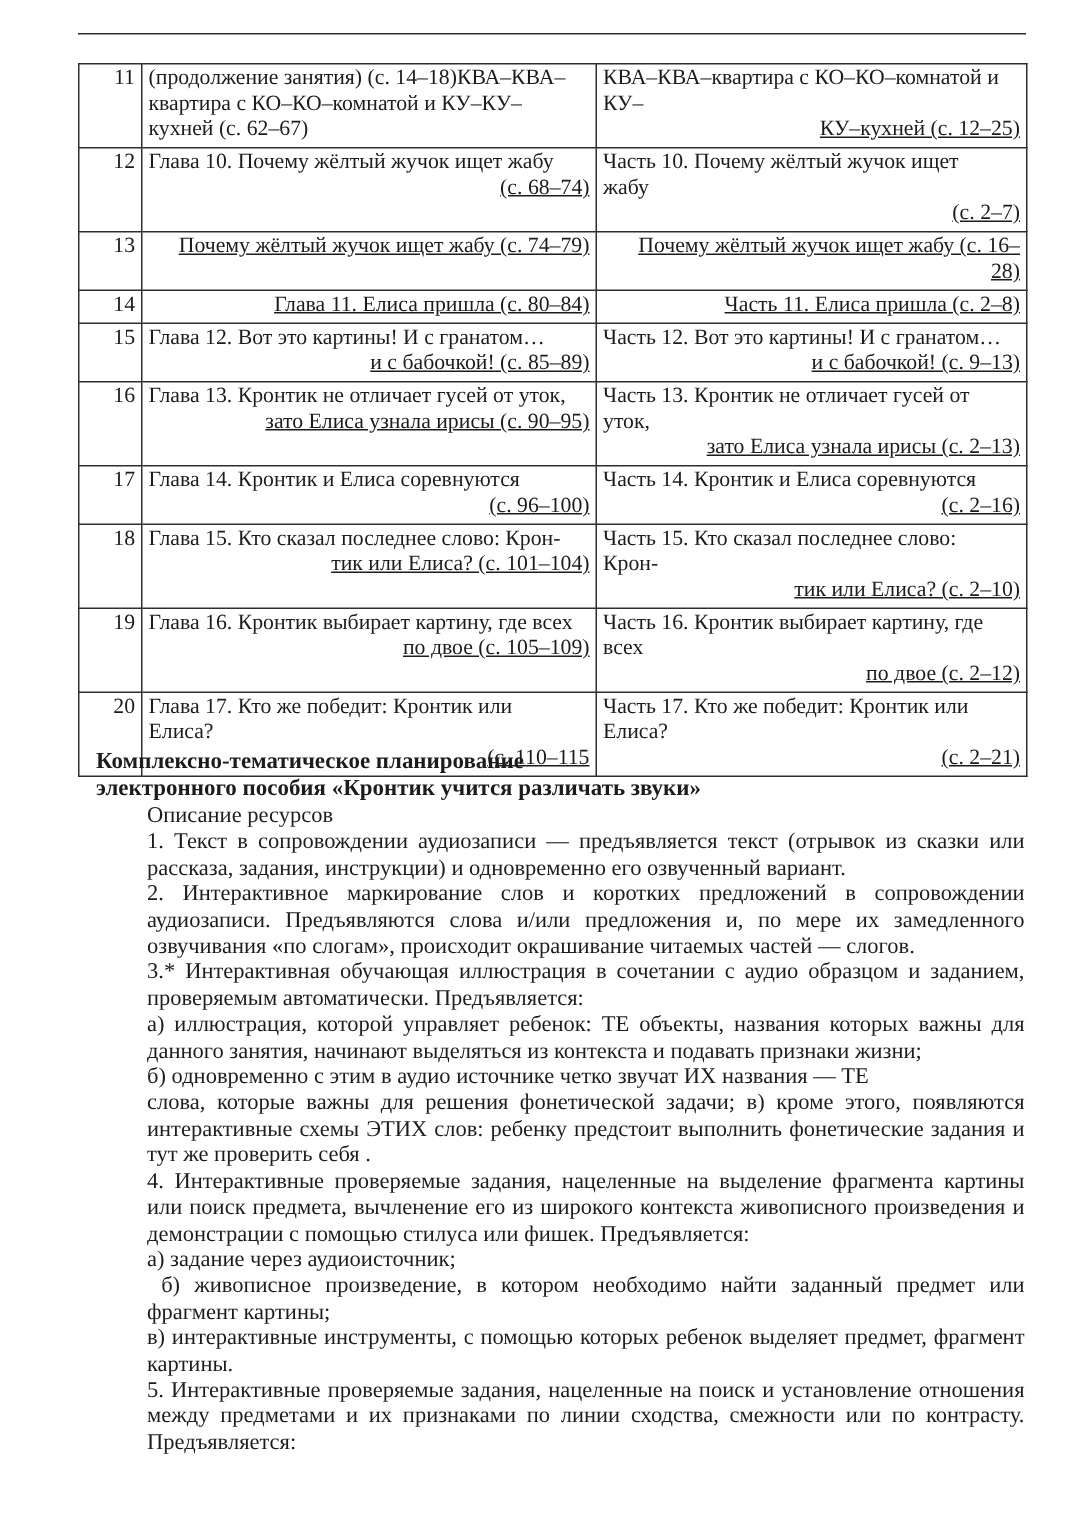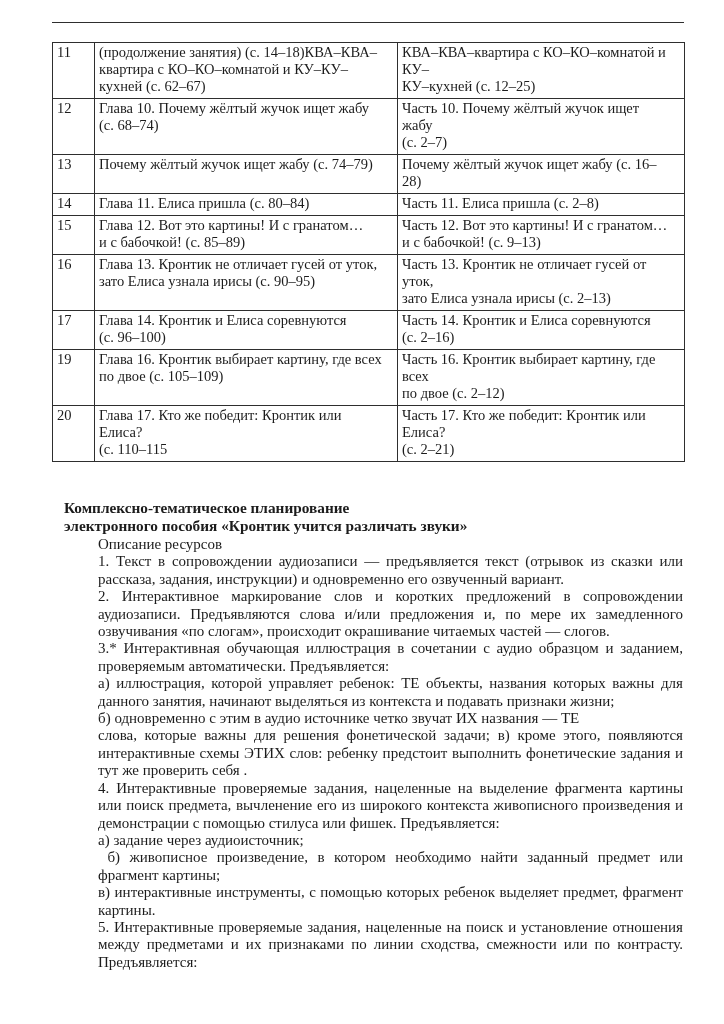--- a/index.html
+++ b/index.html
@@ -27,24 +27,24 @@
     border-collapse: collapse;
     table-layout: fixed;
     font-size: 14.5px;
     line-height: 17px;
   }
   table.tbl td {
     border: 1px solid #2e2e2e;
     vertical-align: top;
     padding: 1px 4px 3px 4px;
   }
-  td.num { text-align: left; padding-left: 1px; padding-right: 1px; }
+  td.num { text-align: right; padding-left: 1px; padding-right: 1px; }
   .ln { white-space: normal; }
   .ln-l { text-align: left; }
-  .ln-c { text-align: left; }
+  .ln-c { text-align: right; text-decoration: underline; }
   .doc-title {
     position: absolute;
     left: 64px; top: 499px;
     width: 628px;
     font-weight: bold;
     font-size: 15.3px;
     line-height: 17.5px;
   }
   .doc-title .t-line { display: block; }
   .descr {
@@ -152,20 +152,32 @@
       <td class="c2">
             <div class="ln ln-l">Глава 14. Кронтик и Елиса соревнуются</div>
             <div class="ln ln-c">(с. 96–100)</div>
           </td>
       <td class="c3">
             <div class="ln ln-l">Часть 14. Кронтик и Елиса соревнуются</div>
             <div class="ln ln-c">(с. 2–16)</div>
           </td>
     </tr>
 
+    <tr>
+      <td class="num">18</td>
+      <td class="c2">
+            <div class="ln ln-l">Глава 15. Кто сказал последнее слово: Крон-</div>
+            <div class="ln ln-c">тик или Елиса? (с. 101–104)</div>
+          </td>
+      <td class="c3">
+            <div class="ln ln-l">Часть 15. Кто сказал последнее слово:</div>
+            <div class="ln ln-l">Крон-</div>
+            <div class="ln ln-c">тик или Елиса? (с. 2–10)</div>
+          </td>
+    </tr>
 
     <tr>
       <td class="num">19</td>
       <td class="c2">
             <div class="ln ln-l">Глава 16. Кронтик выбирает картину, где всех</div>
             <div class="ln ln-c">по двое (с. 105–109)</div>
           </td>
       <td class="c3">
             <div class="ln ln-l">Часть 16. Кронтик выбирает картину, где</div>
             <div class="ln ln-l">всех</div>

